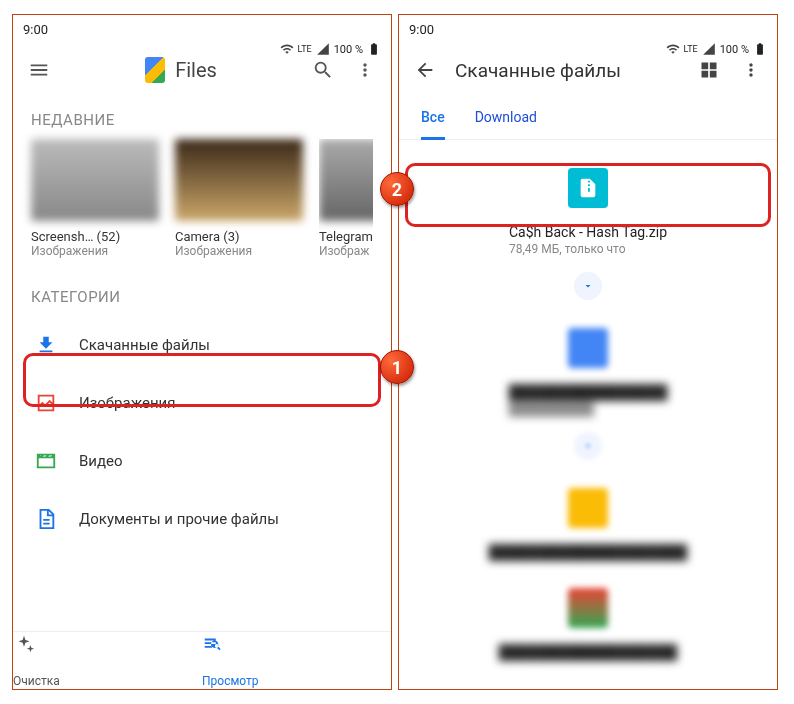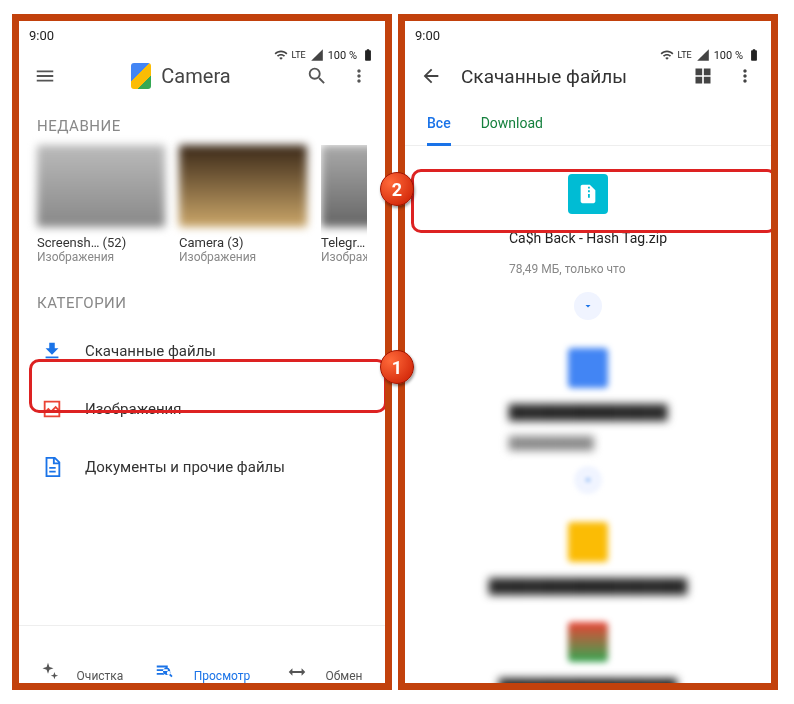--- a/index.html
+++ b/index.html
@@ -1,18 +1,18 @@
 <!DOCTYPE html>
 <html><head>
 <meta charset="utf-8">
 <style>
 * { box-sizing: border-box; margin: 0; padding: 0; }
 body { background: #fff; font-family: Roboto, Arial, sans-serif; width: 794px; height: 704px; position: relative; }
 .container { display: flex; gap: 6px; padding: 14px 12px; }
-.phone { width: 380px; height: 676px; background: #fff; border: 7px solid #c2410c; position: relative; overflow: hidden; }
+.phone { width: 380px; height: 676px; background: #fff; border: 1px solid #c2410c; position: relative; overflow: hidden; }
 .status-bar { height: 28px; display: flex; align-items: center; justify-content: space-between; padding: 0 10px; font-size: 13px; color: #222; }
 .status-right { display: flex; align-items: center; gap: 4px; font-size: 11px; margin-top: 40px; }
 .status-right svg { width: 14px; height: 14px; }
 .app-bar { height: 54px; display: flex; align-items: center; padding: 0 14px; gap: 18px; }
 .app-title { font-size: 20px; color: #444; flex: 1; display: flex; align-items: center; gap: 10px; }
 .files-logo { width: 20px; height: 26px; background: linear-gradient(135deg, #4285F4 40%, #FBBC05 40%, #FBBC05 70%, #34A853 70%); border-radius: 3px; }
 .icon-btn { width: 24px; height: 24px; display: flex; align-items: center; justify-content: center; cursor: pointer; }
 .spacer-flex { flex: 1; }
 .section-label { font-size: 15px; color: #888; letter-spacing: 0.5px; padding: 14px 18px 10px; text-transform: uppercase; }
 .recent-row { display: flex; gap: 14px; padding: 0 18px 16px; }
@@ -22,32 +22,32 @@
 .thumb.t2 { background: linear-gradient(#3a2818,#cba76a); }
 .thumb.t3 { background: linear-gradient(#aaa,#666); }
 .card-title { font-size: 13px; color: #333; white-space: nowrap; overflow: hidden; text-overflow: ellipsis; }
 .card-sub { font-size: 12px; color: #888; }
 .cat-list { }
 .cat-item { display: flex; align-items: center; gap: 22px; padding: 18px 22px; font-size: 15px; color: #333; cursor: pointer; }
 .cat-icon { width: 22px; height: 22px; display: flex; align-items: center; justify-content: center; }
 .highlight-1 { position: absolute; border: 3px solid #d22; border-radius: 10px; pointer-events: none; }
 .badge { position: absolute; width: 34px; height: 34px; border-radius: 50%; background: radial-gradient(circle at 30% 30%, #ff6a3a, #c91a00); color: #fff; font-weight: bold; font-size: 18px; display: flex; align-items: center; justify-content: center; box-shadow: 1px 2px 3px rgba(0,0,0,0.4); border: 1px solid #a01400; z-index: 10; }
 .bottom-nav { position: absolute; bottom: 0; left: 0; right: 0; height: 58px; display: flex; background: #fff; border-top: 1px solid #eee; }
-.nav-item { flex: 1; display: flex; flex-direction: row; align-items: flex-end; justify-content: center; gap: 18px; font-size: 12px; color: #555; cursor: pointer; }
+.nav-item { flex: 1; display: flex; flex-direction: column; align-items: flex-start; justify-content: center; gap: 18px; font-size: 12px; color: #555; cursor: pointer; }
 .nav-item.active { color: #1a73e8; }
 .tabs { display: flex; gap: 30px; padding: 0 22px; border-bottom: 1px solid #eee; }
-.tab { padding: 12px 0; font-size: 14px; color: #15803d; cursor: pointer; }
+.tab { padding: 12px 0; font-size: 14px; color: #1d4ed8; cursor: pointer; }
 .tab.active { color: #1a73e8; border-bottom: 3px solid #1a73e8; margin-bottom: -1px; font-weight: 500; }
 .file-row { display: flex; align-items: center; gap: 16px; padding: 14px 18px; cursor: pointer; flex-direction: column; }
 .file-icon { width: 40px; height: 40px; border-radius: 4px; display: flex; align-items: center; justify-content: center; color: #fff; }
 .file-icon.zip { background: #00bcd4; }
 .file-icon.blur { filter: blur(3px); }
 .file-info { flex: 1; }
 .file-name { font-size: 14px; color: #222; }
-.file-sub { font-size: 12px; color: #888; margin-top: 16px; }
+.file-sub { font-size: 12px; color: #888; margin-top: 2px; }
 .file-action { width: 28px; height: 28px; border-radius: 50%; background: #f0f4ff; display: flex; align-items: center; justify-content: center; }
 .blurred-text { filter: blur(4px); color: #888; }
 .page-title-2 { font-size: 19px; color: #333; flex: 1; }
 </style>
 </head>
 <body>
 
 <div class="container">
 
   <div class="phone">
@@ -70,21 +70,21 @@
 
     <div class="app-bar">
       <div class="icon-btn">
         <svg width="22" height="22" viewBox="0 0 24 24">
             <path fill="#555" d="M3 18h18v-2H3v2zm0-5h18v-2H3v2zm0-7v2h18V6H3z"></path>
           </svg>
       </div>
       <div class="spacer-flex"></div>
       <div class="app-title" style="flex:0">
         <div class="files-logo"></div>
-        <span>Camera</span>
+        <span>Files</span>
       </div>
       <div class="spacer-flex"></div>
       <div class="icon-btn">
         <svg width="22" height="22" viewBox="0 0 24 24">
             <path fill="#555" d="M15.5 14h-.79l-.28-.27A6.471 6.471 0 0016 9.5 6.5 6.5 0 109.5 16c1.61 0 3.09-.59 4.23-1.57l.27.28v.79l5 4.99L20.49 19l-4.99-5zm-6 0C7.01 14 5 11.99 5 9.5S7.01 5 9.5 5 14 7.01 14 9.5 11.99 14 9.5 14z"></path>
           </svg>
       </div>
       <div class="icon-btn">
         <svg width="20" height="20" viewBox="0 0 24 24">
             <path fill="#555" d="M12 8c1.1 0 2-.9 2-2s-.9-2-2-2-2 .9-2 2 .9 2 2 2zm0 2c-1.1 0-2 .9-2 2s.9 2 2 2 2-.9 2-2-.9-2-2-2zm0 6c-1.1 0-2 .9-2 2s.9 2 2 2 2-.9 2-2-.9-2-2-2z"></path>
@@ -125,45 +125,47 @@
         <div class="cat-icon">
             <svg width="22" height="22" viewBox="0 0 24 24">
               <path fill="none" stroke="#ea4335" stroke-width="2" d="M4 4h16v16H4z M4 16l4-4 3 3 5-5 4 4"></path>
             </svg>
           </div>
         <span>Изображения</span>
       </div>
       <div class="cat-item">
         <div class="cat-icon">
             <svg width="22" height="22" viewBox="0 0 24 24">
+              <path fill="none" stroke="#34a853" stroke-width="2" d="M3 5h18v14H3z M3 5l3 3M9 5l-3 3M15 5l-3 3M21 5l-3 3M3 8h18"></path>
+            </svg>
+          </div>
+        <span>Видео</span>
+      </div>
+      <div class="cat-item">
+        <div class="cat-icon">
+            <svg width="22" height="22" viewBox="0 0 24 24">
               <path fill="none" stroke="#1a73e8" stroke-width="2" d="M6 2h9l5 5v15H6z M14 2v6h6 M9 13h7 M9 17h7"></path>
             </svg>
           </div>
         <span>Документы и прочие файлы</span>
       </div>
     </div>
 
     <div class="bottom-nav">
       <div class="nav-item">
         <svg width="22" height="22" viewBox="0 0 24 24">
             <path fill="#555" d="M12 2l1.5 4.5L18 8l-4.5 1.5L12 14l-1.5-4.5L6 8l4.5-1.5L12 2zm7 10l1 3 3 1-3 1-1 3-1-3-3-1 3-1 1-3z"></path>
           </svg>
         <span>Очистка</span>
       </div>
       <div class="nav-item active">
         <svg width="22" height="22" viewBox="0 0 24 24">
             <path fill="#1a73e8" d="M3 5h12v2H3zm0 4h12v2H3zm0 4h8v2H3zm17.3 3.3l-3.1-3.1a4 4 0 10-1.4 1.4l3.1 3.1 1.4-1.4zM14 13a2 2 0 114 0 2 2 0 01-4 0z"></path>
           </svg>
         <span>Просмотр</span>
-      </div>
-      <div class="nav-item">
-        <svg width="22" height="22" viewBox="0 0 24 24">
-            <path fill="#555" d="M7 8l-4 4 4 4v-3h6v-2H7V8zm10 8l4-4-4-4v3h-6v2h6v3z"></path>
-          </svg>
-        <span>Обмен</span>
       </div>
     </div>
 
     <div class="highlight-1" style="left:10px;top:338px;width:358px;height:54px"></div>
   </div>
 
   <div class="phone">
     <div class="status-bar">
       <span>9:00</span>
       <span class="status-right">

